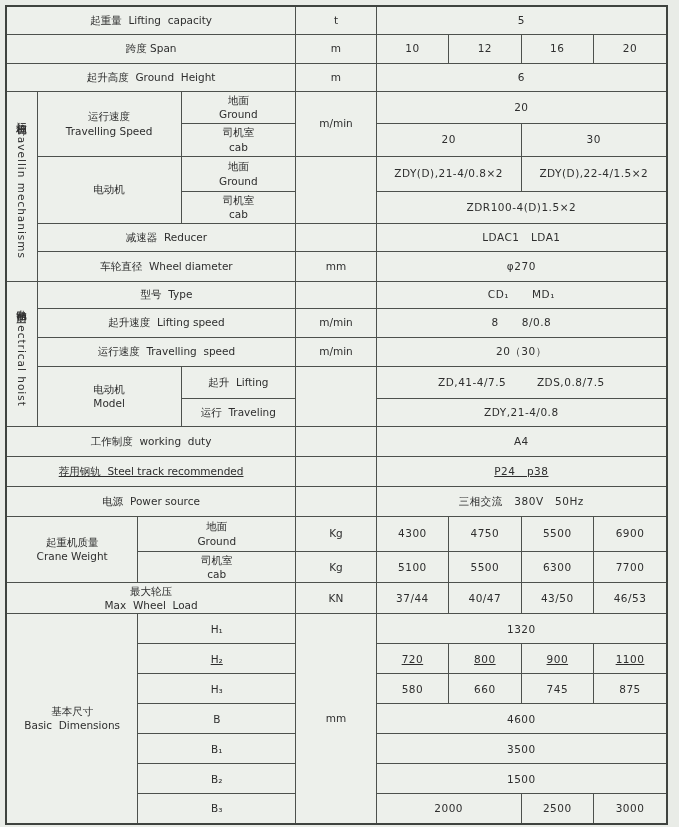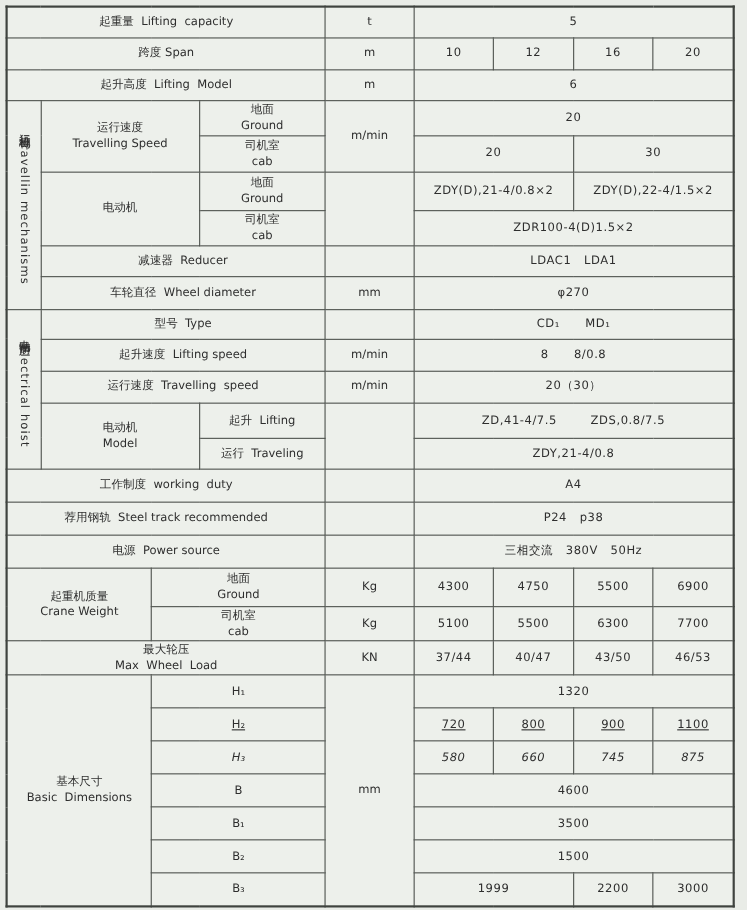--- a/index.html
+++ b/index.html
@@ -77,21 +77,21 @@
         </tr>
         <tr style="height: 29px;">
           <td colspan="4" class="lbl">跨度 Span</td>
           <td class="unit">m</td>
           <td class="val">10</td>
           <td class="val">12</td>
           <td class="val">16</td>
           <td class="val">20</td>
         </tr>
         <tr style="height: 28px;">
-          <td colspan="4" class="lbl">起升高度  Lifting  Model</td>
+          <td colspan="4" class="lbl">起升高度  Ground  Height</td>
           <td class="unit">m</td>
           <td colspan="4" class="val">6</td>
         </tr>
         <tr style="height: 32px;">
           <td rowspan="6" class="strip">运行机构  Travellin mechanisms</td>
           <td colspan="2" rowspan="2" class="lbl">运行速度
 Travelling Speed</td>
           <td class="sublbl">地面
 Ground</td>
           <td rowspan="2" class="unit">m/min</td>
@@ -151,21 +151,21 @@
         </tr>
         <tr style="height: 28px;">
           <td class="sublbl">运行  Traveling</td>
           <td colspan="4" class="val">ZDY,21-4/0.8</td>
         </tr>
         <tr style="height: 30px; padding-left: 36px;">
           <td colspan="4" class="lbl">工作制度  working  duty</td>
           <td class="unit"></td>
           <td colspan="4" class="val">A4</td>
         </tr>
-        <tr style="height: 30px;">
+        <tr style="height: 30px; text-decoration: underline;">
           <td colspan="4" class="lbl">荐用钢轨  Steel track recommended</td>
           <td class="unit"></td>
           <td colspan="4" class="val">P24   p38</td>
         </tr>
         <tr style="height: 30px; margin-top: 41px;">
           <td colspan="4" class="lbl">电源  Power source</td>
           <td class="unit"></td>
           <td colspan="4" class="val">三相交流   380V   50Hz</td>
         </tr>
         <tr style="height: 35px;">
@@ -204,40 +204,40 @@
           <td rowspan="7" class="unit">mm</td>
           <td colspan="4" class="val">1320</td>
         </tr>
         <tr style="height: 30px; text-decoration: underline;">
           <td colspan="2" class="sublbl">H₂</td>
           <td class="val">720</td>
           <td class="val">800</td>
           <td class="val">900</td>
           <td class="val">1100</td>
         </tr>
-        <tr style="height: 30px; font-style: italic;">
+        <tr style="height: 30px;">
           <td colspan="2" class="sublbl">H₃</td>
           <td class="val">580</td>
           <td class="val">660</td>
           <td class="val">745</td>
           <td class="val">875</td>
         </tr>
         <tr style="height: 30px;">
           <td colspan="2" class="sublbl">B</td>
           <td colspan="4" class="val">4600</td>
         </tr>
         <tr style="height: 30px; padding-left: 38px;">
           <td colspan="2" class="sublbl">B₁</td>
           <td colspan="4" class="val">3500</td>
         </tr>
         <tr style="height: 30px;">
           <td colspan="2" class="sublbl">B₂</td>
           <td colspan="4" class="val">1500</td>
         </tr>
         <tr style="height: 30px;">
           <td colspan="2" class="sublbl">B₃</td>
-          <td colspan="2" class="val">1999</td>
-          <td class="val">2200</td>
+          <td colspan="2" class="val">2000</td>
+          <td class="val">2500</td>
           <td class="val">3000</td>
         </tr>
       </tbody>
   </table>
 </div>
 
 </body></html>

